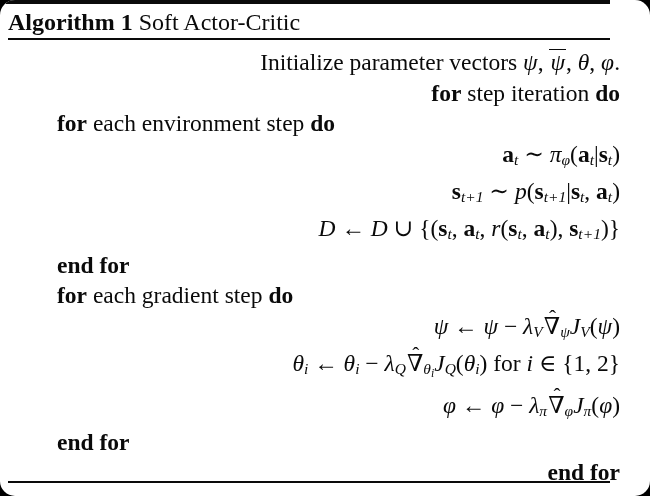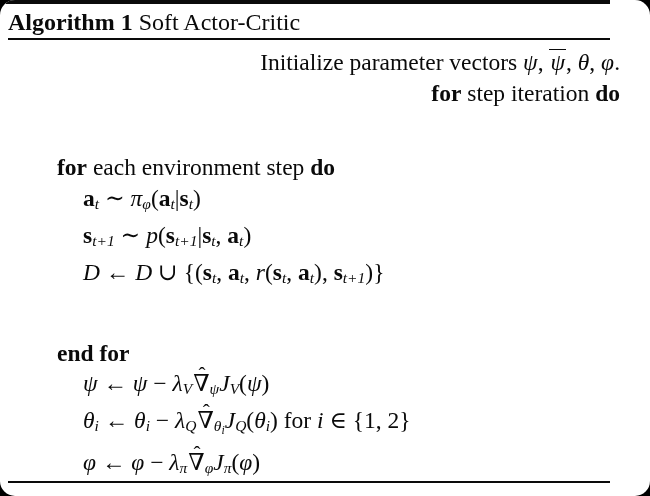--- a/index.html
+++ b/index.html
@@ -24,22 +24,22 @@
     position: absolute; left: 8px; top: 9px;
     font-size: 24px; line-height: 26px; white-space: nowrap;
   }
   .algo-body {
     position: absolute; left: 8px; top: 47px; right: 30px;
   }
   .line {
     font-size: 23.5px; line-height: 30.6px; white-space: nowrap;
   }
   .ind1 { padding-left: 25px; text-align: right; }
-  .ind2 { padding-left: 49px; margin-top: 44px; }
-  .ind3 { padding-left: 75px; }
+  .ind2 { padding-left: 49px; }
+  .ind3 { padding-left: 75px; text-align: right; }
   .tk-rm { }
   .tk-kw { font-weight: 700; font-family: Liberation Serif, serif; }
   .tk-bf { font-weight: 700; }
   .tk-it { font-style: italic; }
   .tk-cal { font-style: italic; }
   .tk-isub {
     font-style: italic; font-size: 0.66em; vertical-align: -0.22em;
   }
   .tk-issub {
     font-style: italic; font-size: 0.5em; vertical-align: -0.52em;
@@ -62,20 +62,21 @@
   <div class="algo-header"><span class="tk-kw">Algorithm 1</span><span> Soft Actor-Critic</span></div>
   <div class="rule rule-head"></div>
   <div class="algo-body">
       <div class="line ind1"><span class="tk-rm">Initialize parameter vectors </span><span class="tk-it">ψ</span><span class="tk-rm">, </span><span class="tk-ov">ψ</span><span class="tk-rm">, </span><span class="tk-it">θ</span><span class="tk-rm">, </span><span class="tk-it">φ</span><span class="tk-rm">.</span></div>
       <div class="line ind1"><span class="tk-kw">for</span><span class="tk-rm"> step iteration </span><span class="tk-kw">do</span></div>
       <div class="line ind2"><span class="tk-kw">for</span><span class="tk-rm"> each environment step </span><span class="tk-kw">do</span></div>
       <div class="line ind3"><span class="tk-bf">a</span><span class="tk-isub">t</span><span class="tk-rm"> ∼ </span><span class="tk-it">π</span><span class="tk-isub">φ</span><span class="tk-rm">(</span><span class="tk-bf">a</span><span class="tk-isub">t</span><span class="tk-rm">|</span><span class="tk-bf">s</span><span class="tk-isub">t</span><span class="tk-rm">)</span></div>
       <div class="line ind3"><span class="tk-bf">s</span><span class="tk-isub">t+1</span><span class="tk-rm"> ∼ </span><span class="tk-it">p</span><span class="tk-rm">(</span><span class="tk-bf">s</span><span class="tk-isub">t+1</span><span class="tk-rm">|</span><span class="tk-bf">s</span><span class="tk-isub">t</span><span class="tk-rm">, </span><span class="tk-bf">a</span><span class="tk-isub">t</span><span class="tk-rm">)</span></div>
       <div class="line ind3"><span class="tk-cal">D</span><span class="tk-rm"> ← </span><span class="tk-cal">D</span><span class="tk-rm"> ∪ {(</span><span class="tk-bf">s</span><span class="tk-isub">t</span><span class="tk-rm">, </span><span class="tk-bf">a</span><span class="tk-isub">t</span><span class="tk-rm">, </span><span class="tk-it">r</span><span class="tk-rm">(</span><span class="tk-bf">s</span><span class="tk-isub">t</span><span class="tk-rm">, </span><span class="tk-bf">a</span><span class="tk-isub">t</span><span class="tk-rm">), </span><span class="tk-bf">s</span><span class="tk-isub">t+1</span><span class="tk-rm">)}</span></div>
       <div class="line ind2"><span class="tk-kw">end for</span></div>
+      <div class="line ind2"><span class="tk-kw">for</span><span class="tk-rm"> each gradient step </span><span class="tk-kw">do</span></div>
       <div class="line ind3"><span class="tk-it">ψ</span><span class="tk-rm"> ← </span><span class="tk-it">ψ</span><span class="tk-rm"> − </span><span class="tk-it">λ</span><span class="tk-isub">V</span><span class="tk-hat">∇</span><span class="tk-isub">ψ</span><span class="tk-it">J</span><span class="tk-isub">V</span><span class="tk-rm">(</span><span class="tk-it">ψ</span><span class="tk-rm">)</span></div>
       <div class="line ind3"><span class="tk-it">θ</span><span class="tk-isub">i</span><span class="tk-rm"> ← </span><span class="tk-it">θ</span><span class="tk-isub">i</span><span class="tk-rm"> − </span><span class="tk-it">λ</span><span class="tk-isub">Q</span><span class="tk-hat">∇</span><span class="tk-isub">θ</span><span class="tk-issub">i</span><span class="tk-it">J</span><span class="tk-isub">Q</span><span class="tk-rm">(</span><span class="tk-it">θ</span><span class="tk-isub">i</span><span class="tk-rm">) for </span><span class="tk-it">i</span><span class="tk-rm"> ∈ {1, 2}</span></div>
       <div class="line ind3"><span class="tk-it">φ</span><span class="tk-rm"> ← </span><span class="tk-it">φ</span><span class="tk-rm"> − </span><span class="tk-it">λ</span><span class="tk-isub">π</span><span class="tk-hat">∇</span><span class="tk-isub">φ</span><span class="tk-it">J</span><span class="tk-isub">π</span><span class="tk-rm">(</span><span class="tk-it">φ</span><span class="tk-rm">)</span></div>
       <div class="line ind2"><span class="tk-kw">end for</span></div>
       <div class="line ind1"><span class="tk-kw">end for</span></div>
     </div>
   <div class="rule rule-bottom"></div>
 </div>
 
 </body></html>

